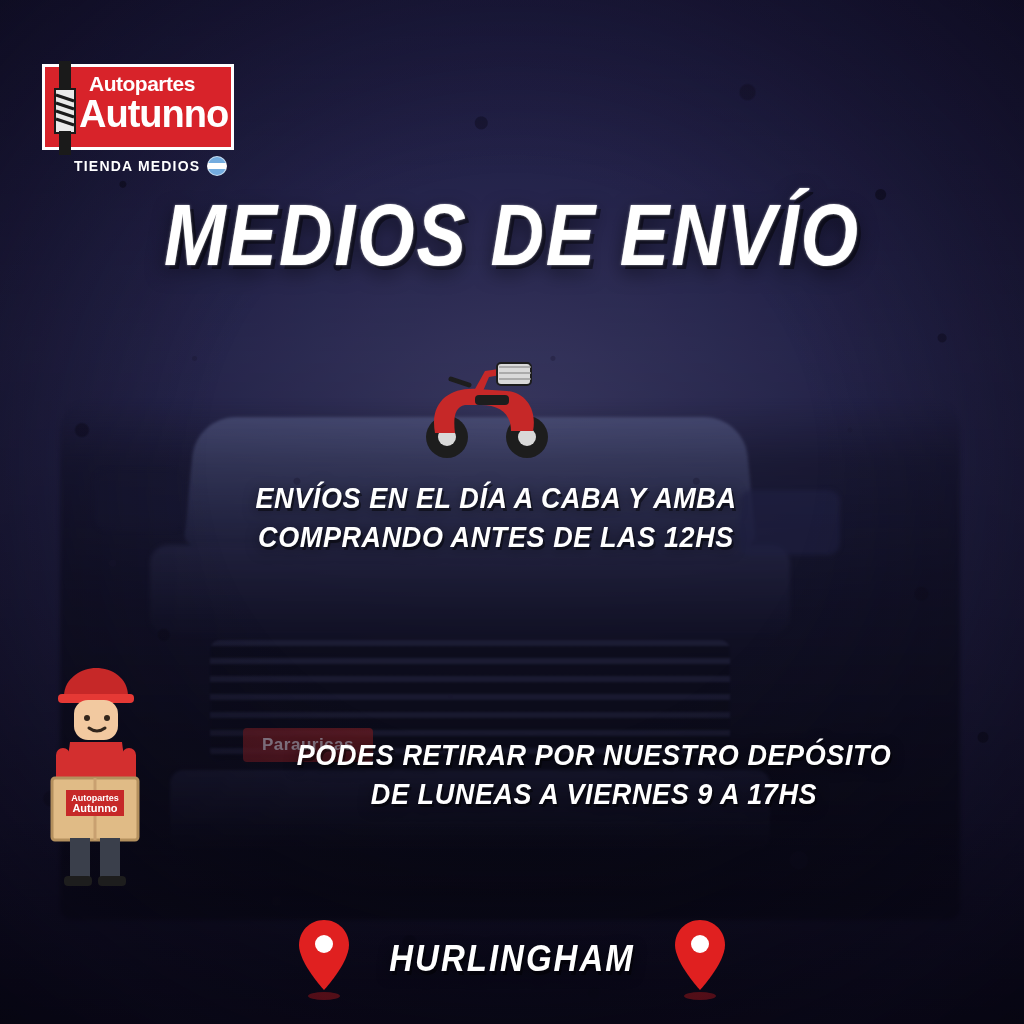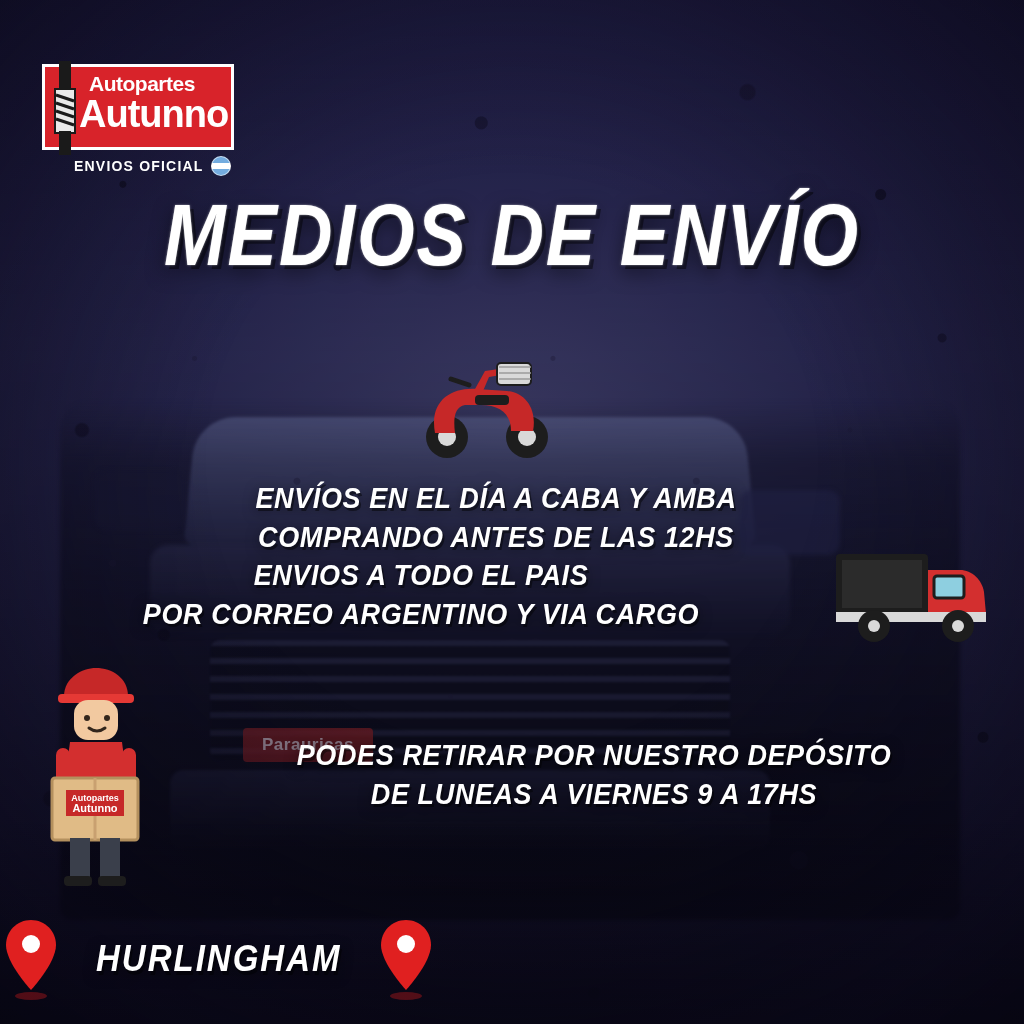--- a/index.html
+++ b/index.html
@@ -285,20 +285,21 @@
 
   #row-deposit { left: 30px; top: 660px; width: 980px; }
 
   
   .footer {
     position: absolute;
     left: 0; right: 0;
     bottom: 22px;
     display: flex;
     align-items: center;
+    justify-content: center;
     gap: 34px;
   }
   .footer-text {
     color: #ffffff;
     font-size: 33px;
     font-weight: bold;
     font-style: italic;
     letter-spacing: 2px;
     text-shadow: 2px 3px 0 rgba(0,0,0,0.45), 0 3px 12px rgba(0,0,0,0.5);
     transform: scaleY(1.12);
@@ -334,21 +335,21 @@
         <rect x="4" y="28" width="20" height="44" fill="#e9e9e9" stroke="#1a1a1a" stroke-width="2"></rect>
         <g stroke="#1a1a1a" stroke-width="3" fill="none">
           <path d="M5 34 L23 40 M5 42 L23 48 M5 50 L23 56 M5 58 L23 64"></path>
         </g>
         <rect x="8" y="70" width="12" height="24" fill="#1a1a1a"></rect>
       </svg>
       <div class="logo-text-top">Autopartes</div>
       <div class="logo-text-bottom">Autunno</div>
     </div>
     <div class="logo-sub">
-      <div class="logo-sub-text">ENVIOS OFICIAL</div>
+      <div class="logo-sub-text">TIENDA MEDIOS</div>
       <div class="flag"></div>
     </div>
   </div>
 
   <div class="headline">MEDIOS DE ENVÍO</div>
 
   <div class="row" id="row-scooter">
     <svg width="150" height="110" viewBox="0 0 150 110">
       <circle cx="32" cy="82" r="21" fill="#1d1d1d"></circle>
       <circle cx="32" cy="82" r="9" fill="#d9d9d9"></circle>
@@ -360,37 +361,20 @@
       <path d="M84 12 L116 12 M84 18 L116 18 M84 24 L116 24" stroke="#9a9a9a" stroke-width="1.6"></path>
       <path d="M54 30 L36 24" stroke="#1d1d1d" stroke-width="5" stroke-linecap="round"></path>
       <rect x="60" y="40" width="34" height="10" rx="4" fill="#1d1d1d"></rect>
     </svg>
     <div class="row-text center">
       <div>ENVÍOS EN EL DÍA A CABA Y AMBA</div>
       <div>COMPRANDO ANTES DE LAS 12HS</div>
     </div>
   </div>
 
-  <div class="row" id="row-truck">
-    <div class="row-text center" style="flex:1;">
-      <div>ENVIOS A TODO EL PAIS</div>
-      <div>POR CORREO ARGENTINO Y VIA CARGO</div>
-    </div>
-    <svg width="170" height="110" viewBox="0 0 170 110">
-      <rect x="6" y="14" width="92" height="60" rx="4" fill="#1d1d1d"></rect>
-      <rect x="12" y="20" width="80" height="48" fill="#2b2b2b"></rect>
-      <path d="M98 30 L130 30 C142 30 152 40 154 52 L156 74 L98 74 Z" fill="#d32f2f"></path>
-      <rect x="104" y="36" width="30" height="22" rx="3" fill="#8ecfe0" stroke="#1d1d1d" stroke-width="3"></rect>
-      <rect x="6" y="72" width="150" height="10" fill="#d9d9d9"></rect>
-      <circle cx="44" cy="86" r="16" fill="#1d1d1d"></circle>
-      <circle cx="44" cy="86" r="6" fill="#d9d9d9"></circle>
-      <circle cx="128" cy="86" r="16" fill="#1d1d1d"></circle>
-      <circle cx="128" cy="86" r="6" fill="#d9d9d9"></circle>
-    </svg>
-  </div>
 
   <div class="row" id="row-deposit">
     <svg width="130" height="230" viewBox="0 0 130 230">
 
       <path d="M34 36 C34 18 52 8 66 8 C82 8 98 18 98 36 L34 36 Z" fill="#c62828"></path>
       <rect x="28" y="34" width="76" height="9" rx="4" fill="#e53935"></rect>
 
       <rect x="44" y="40" width="44" height="40" rx="14" fill="#f2c9a0"></rect>
       <circle cx="57" cy="58" r="3" fill="#33261c"></circle>
       <circle cx="77" cy="58" r="3" fill="#33261c"></circle>

